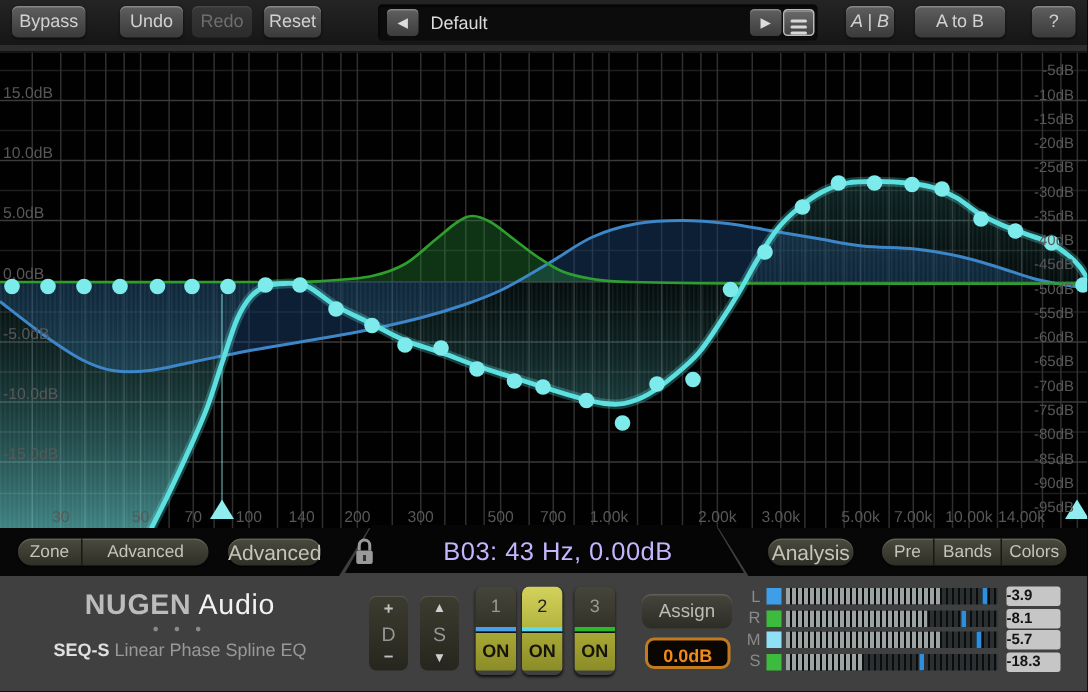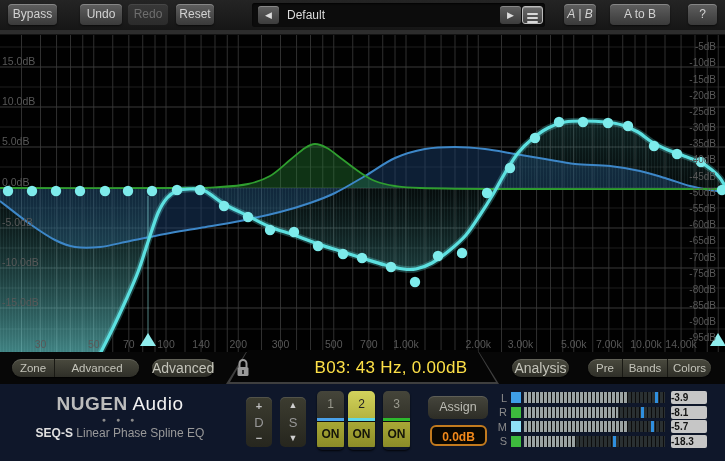--- a/index.html
+++ b/index.html
@@ -35,21 +35,21 @@
     box-shadow:inset 0 1px 0 rgba(255,255,255,.14),0 1px 1px rgba(0,0,0,.7);
     color:#c4c4ba;font-size:14px;line-height:18px;text-align:center;}
   .ogroup{position:absolute;top:7px;height:18px;border-radius:9px;background:linear-gradient(#4a4a3e,#2f2f28);
     box-shadow:inset 0 1px 0 rgba(255,255,255,.14),0 1px 1px rgba(0,0,0,.7);display:flex;}
   .ogroup .seg{height:18px;color:#c4c4ba;font-size:11.5px;line-height:18px;text-align:center;border-right:1px solid #191914;}
   .ogroup .seg:last-child{border-right:none;}
   .readout{position:absolute;left:248px;top:0;width:248px;height:32px;color:#2e82e8;font-size:17px;line-height:31px;text-align:center;letter-spacing:.3px;}
   .lock{position:absolute;left:236px;top:6px;width:14px;height:20px;}
 
   
-  .bottom{position:absolute;left:0;top:384px;width:725px;height:77px;background:#0f172a;}
+  .bottom{position:absolute;left:0;top:384px;width:725px;height:77px;background:#404040;}
   .logo{position:absolute;left:20px;top:9px;width:200px;text-align:center;}
   .logo-line1{font-size:19px;letter-spacing:.5px;}
   .logo-nugen{color:#bcbcbc;font-weight:bold;}
   .logo-audio{color:#f2f2f2;}
   .logo-dots{color:#8a8a8a;font-size:7px;letter-spacing:4px;margin-top:1px;}
   .logo-line2{margin-top:3px;font-size:12px;color:#999;}
   .logo-seqs{color:#e0e0e0;font-weight:bold;}
 
   .vbtn{position:absolute;top:13px;width:26px;height:50px;border-radius:5px;background:linear-gradient(#3c3c30,#26261e);
     box-shadow:inset 0 1px 0 rgba(255,255,255,.12);display:flex;flex-direction:column;align-items:center;justify-content:space-between;
@@ -283,21 +283,21 @@
       <div class="seg" style="width:84px;">Advanced</div>
     </div>
     <div class="obtn" style="left:152px;width:62px;">Advanced</div>
 
     <svg class="lock" viewBox="0 0 14 20">
       <path d="M3.5 9 V5.5 A3.5 3.5 0 0 1 10.5 5.5 V9" fill="none" stroke="#9a9a9a" stroke-width="2"></path>
       <rect x="1.5" y="9" width="11" height="9" rx="1.5" fill="#9a9a9a"></rect>
       <rect x="6" y="12" width="2" height="4" fill="#333"></rect>
     </svg>
 
-    <div class="readout" style="color: #fde047; margin-left: 19px;">B03: 43 Hz, 0.00dB</div>
+    <div class="readout" style="color: #c4b5fd;">B03: 43 Hz, 0.00dB</div>
 
     <div class="obtn" style="left:512px;width:57px;">Analysis</div>
     <div class="ogroup" style="left:588px;">
       <div class="seg" style="width:34px;">Pre</div>
       <div class="seg" style="width:44px;">Bands</div>
       <div class="seg" style="width:43px;">Colors</div>
     </div>
   </div>
 
   <div class="bottom">

